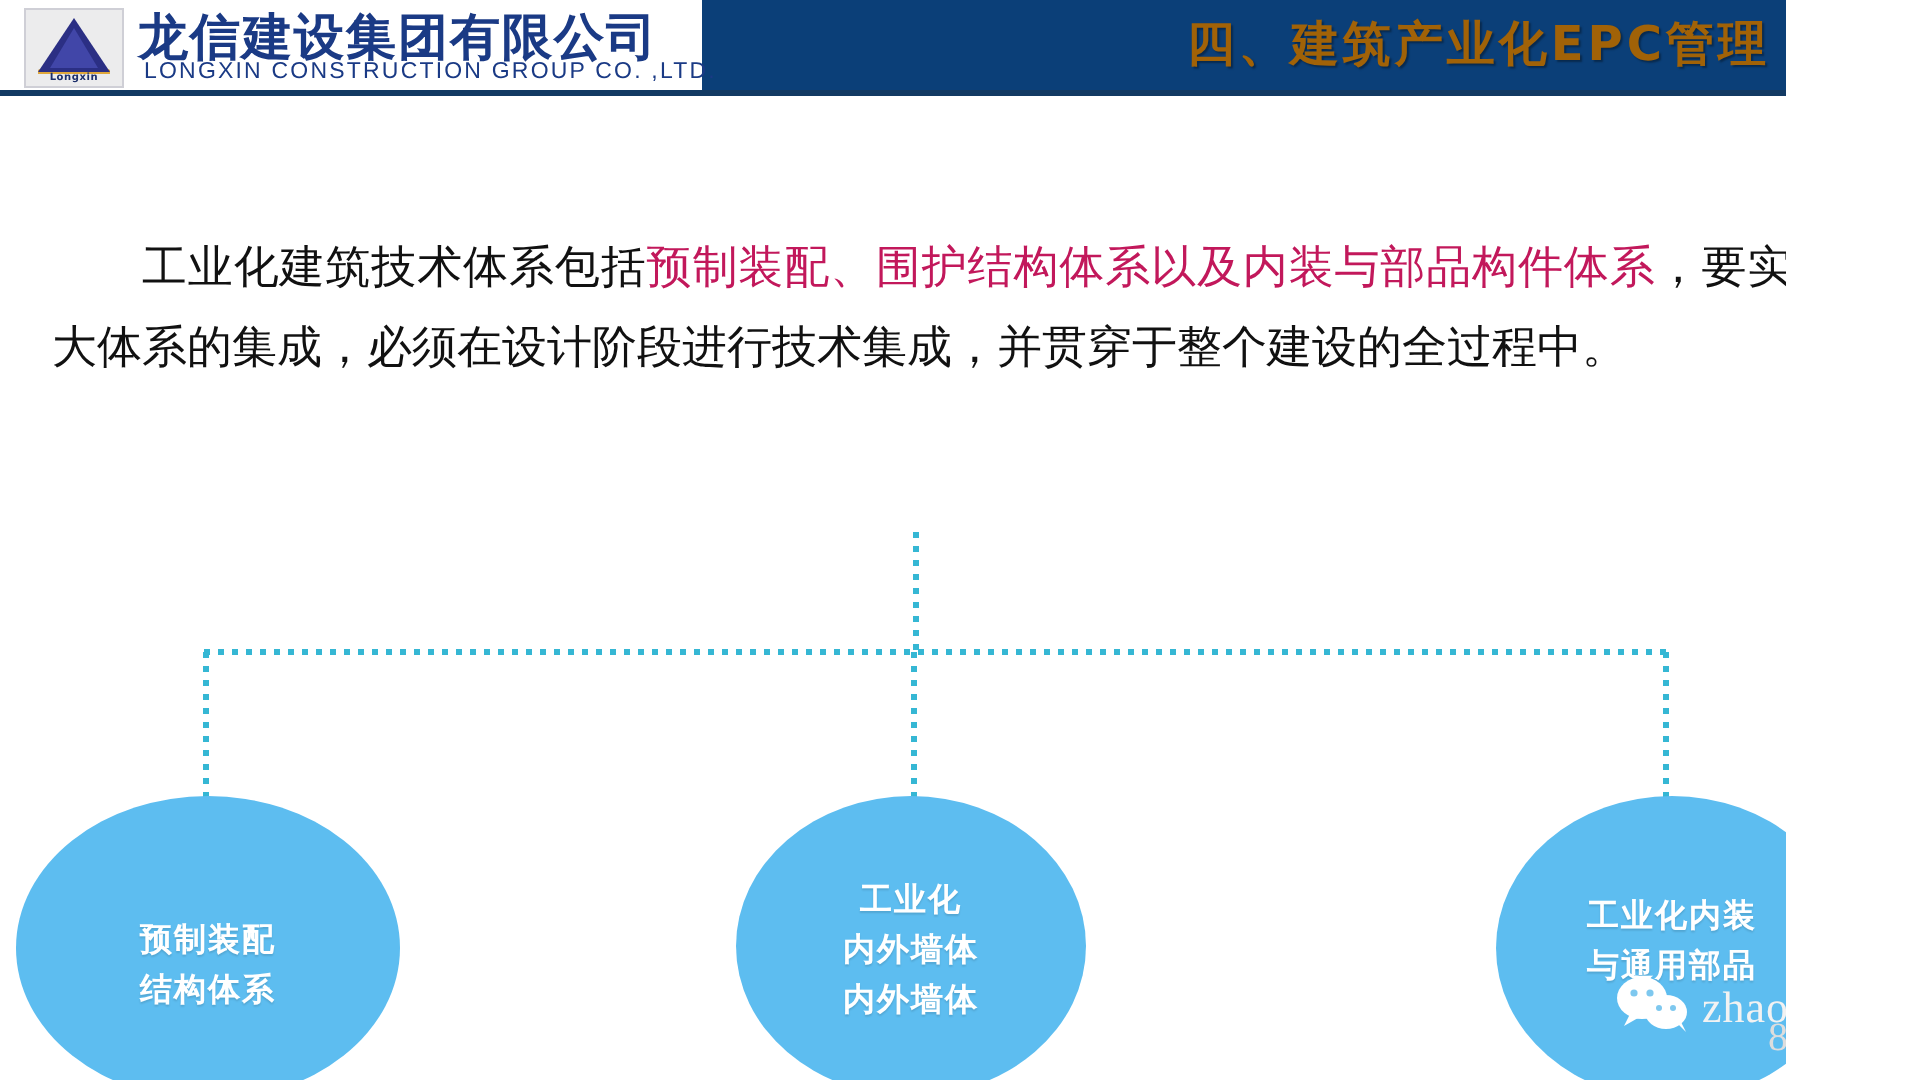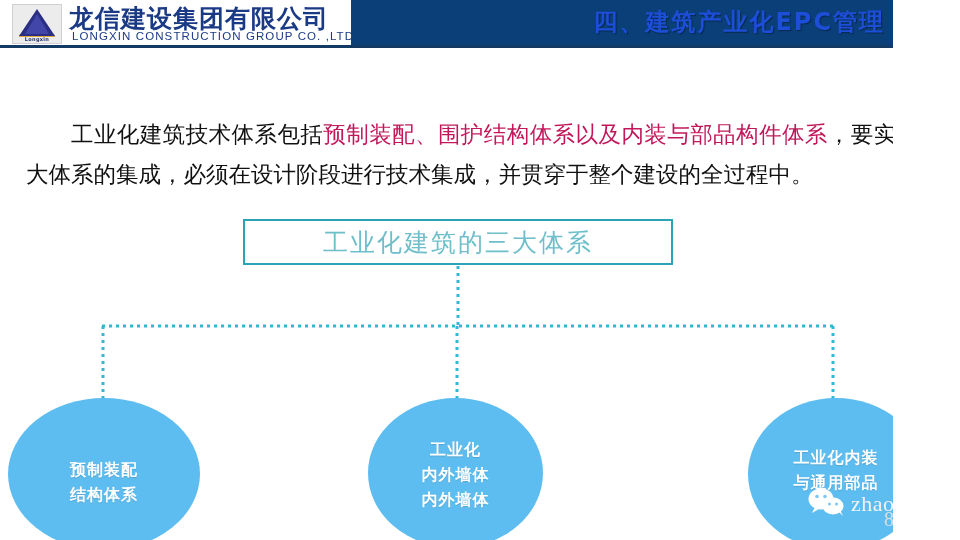--- a/index.html
+++ b/index.html
@@ -92,21 +92,21 @@
     letter-spacing: 1.1px;
     white-space: nowrap;
     font-family: "Liberation Sans", sans-serif;
   }
   .header-title {
     position: absolute;
     right: 8px;
     top: 6px;
     font-size: 24px;
     font-weight: bold;
-    color: #1d4ed8;
+    color: #a16207;
     letter-spacing: 2px;
     white-space: nowrap;
     text-shadow: 1px 1px 1px rgba(0,0,0,.35);
   }
 
   
   .slide-title {
     position: absolute;
     left: 42px;
     top: 61px;
@@ -241,23 +241,20 @@
   <svg class="diagram" viewBox="0 0 960 540">
     <g stroke="#35b7d4" stroke-width="3" stroke-dasharray="3 4" fill="none" stroke-linecap="butt">
       <line x1="458" y1="266" x2="458" y2="326"></line>
       <line x1="102" y1="326" x2="834" y2="326"></line>
       <line x1="103" y1="326" x2="103" y2="400"></line>
       <line x1="457" y1="326" x2="457" y2="400"></line>
       <line x1="833" y1="326" x2="833" y2="400"></line>
     </g>
   </svg>
 
-  <div class="root-box">
-    <span class="root-box-label">工业化建筑的三大体系</span>
-  </div>
 
   <div class="ellipse e1">
     <div class="lines">
       <div>预制装配</div>
       <div>结构体系</div>
     </div>
   </div>
 
   <div class="ellipse e2">
     <div class="lines">

